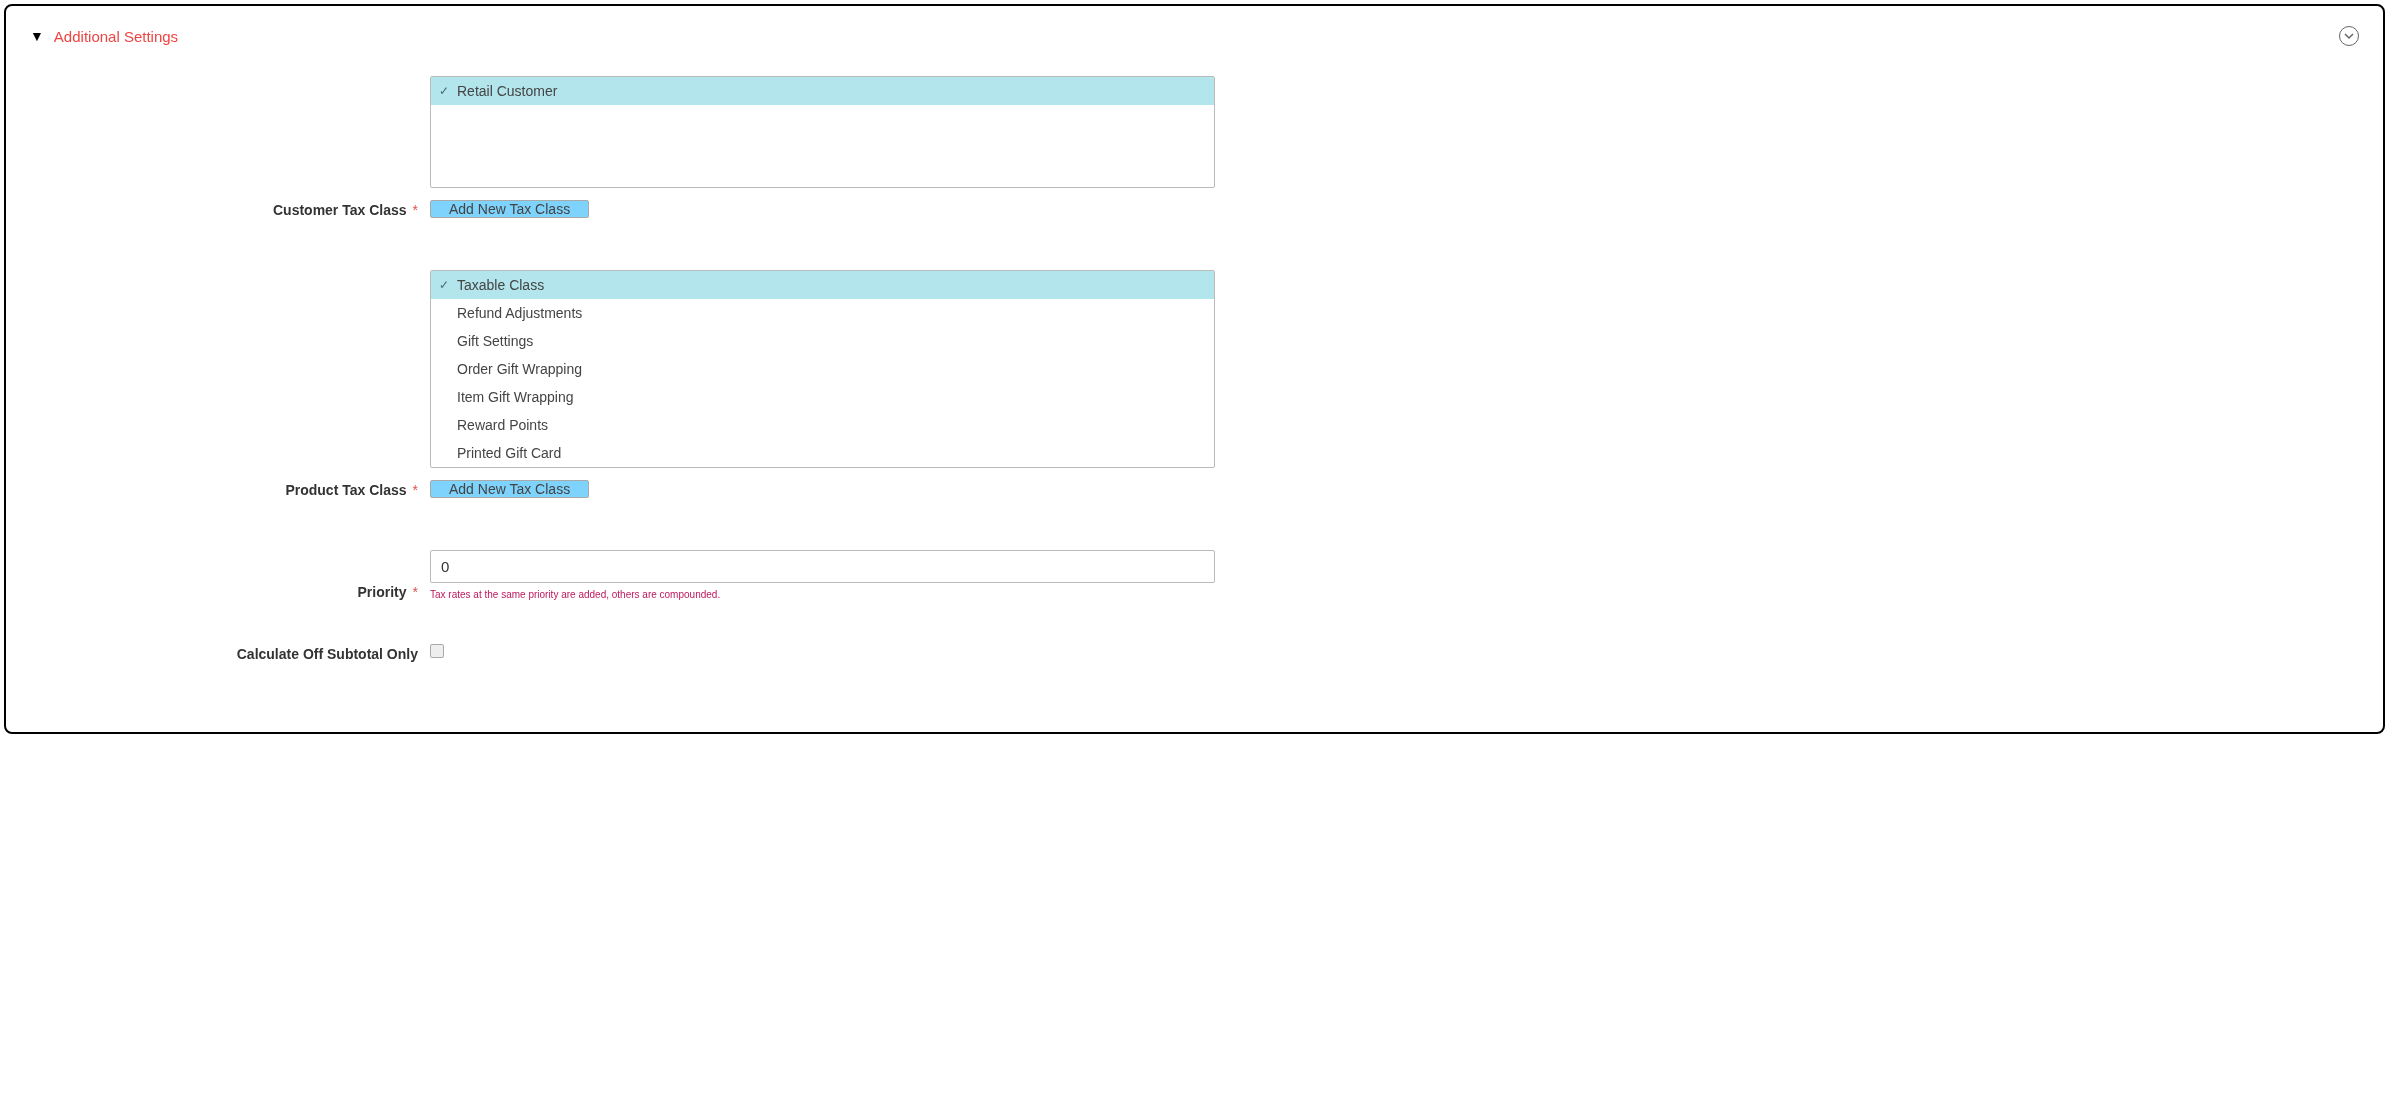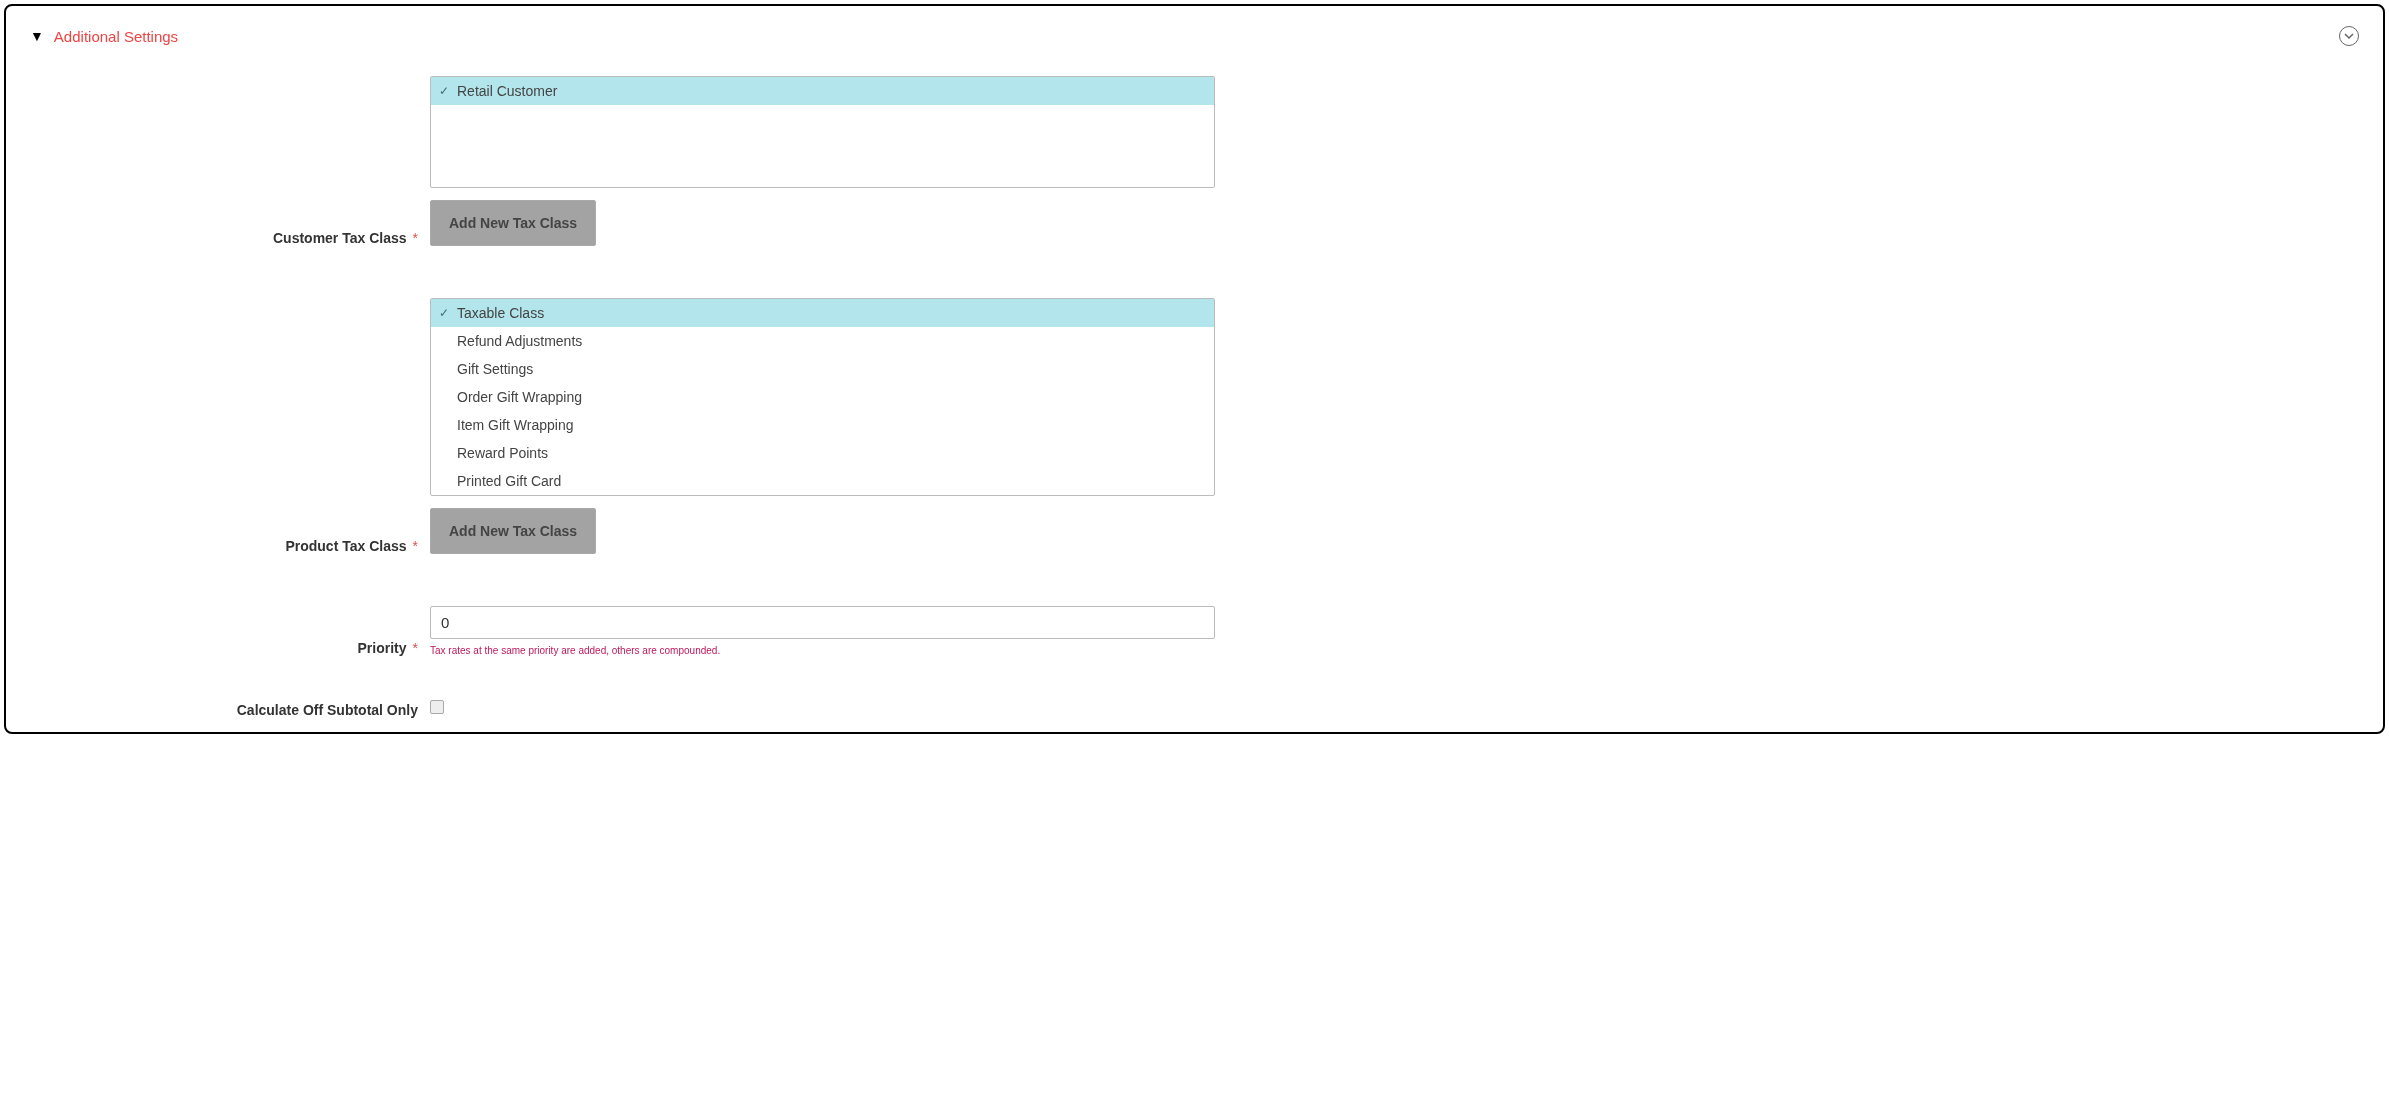--- a/index.html
+++ b/index.html
@@ -61,25 +61,25 @@
       cursor: pointer;
     }
     .listbox-item.selected { background: #b3e5ec; }
     .listbox-item .check {
       position: absolute; left: 8px; top: 50%; transform: translateY(-50%);
       color: #4a6b78; font-size: 12px;
     }
 
     .btn {
       margin-top: 12px;
-      padding: 14px 18px;
+      padding: 0 18px;
       font-size: 14px;
-      font-weight: 700;
+      font-weight: 400;
       color: #444;
-      background: #a3a3a3;
+      background: #7dd3fc;
       border: 1px solid #aaa;
       border-radius: 2px;
       cursor: pointer;
     }
 
     .text-input {
       width: 100%;
       padding: 7px 10px;
       font-size: 15px;
       border: 1px solid #bbb;

